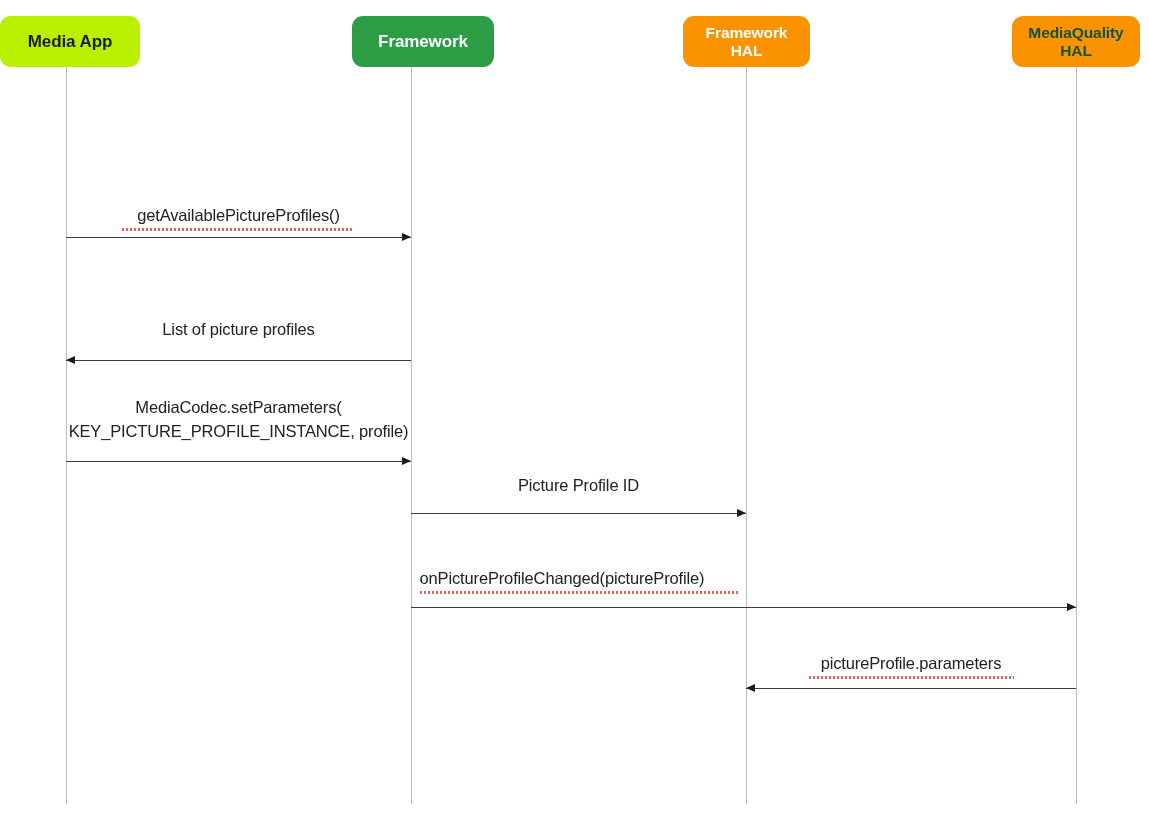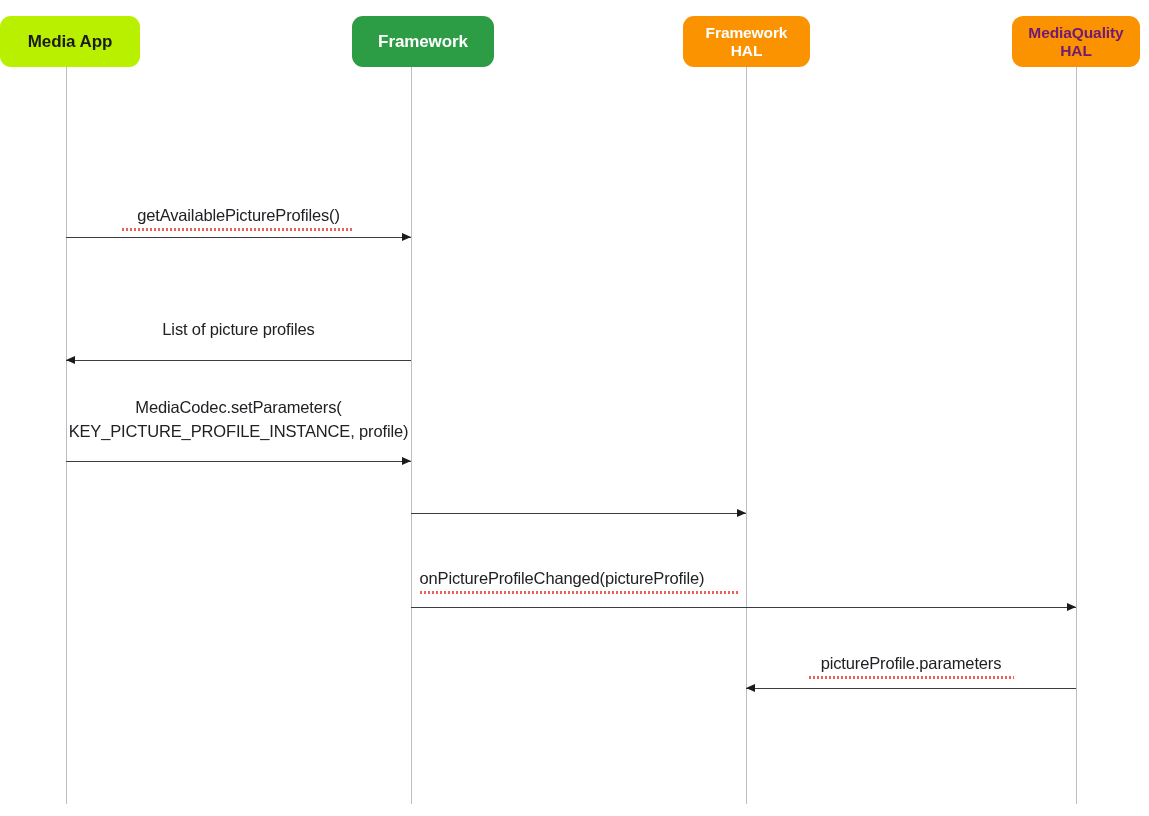--- a/index.html
+++ b/index.html
@@ -91,35 +91,36 @@
 
 <div id="diagram">
     <div class="lifeline" style="left: 66px; top: 67px; height: 737px; background: rgb(189, 189, 196);"></div>
     <div class="lifeline" style="left: 411px; top: 67px; height: 737px; background: rgb(189, 189, 196);"></div>
     <div class="lifeline" style="left: 746px; top: 67px; height: 737px; background: rgb(189, 189, 196);"></div>
     <div class="lifeline" style="left: 1076px; top: 67px; height: 737px; background: rgb(189, 189, 196);"></div>
     <div class="participant" style="left: 0px; top: 16px; width: 140px; height: 51px; background: rgb(184, 240, 0); color: rgb(27, 27, 27); font-size: 17px;">Media App</div>
     <div class="participant" style="left: 352px; top: 16px; width: 142px; height: 51px; background: rgb(44, 156, 69); color: #ffffff; font-size: 17px;">Framework</div>
     <div class="participant" style="left: 683px; top: 16px; width: 127px; height: 51px; background: rgb(251, 146, 0); color: rgb(255, 255, 255); font-size: 15.5px;">Framework
 HAL</div>
-    <div class="participant" style="left: 1012px; top: 16px; width: 128px; height: 51px; background: rgb(251, 146, 0); color: #701a75; font-size: 15.5px;">MediaQuality
+    <div class="participant" style="left: 1012px; top: 16px; width: 128px; height: 51px; background: rgb(251, 146, 0); color: #14532d; font-size: 15.5px;">MediaQuality
 HAL</div>
     <div class="msg-line dark" style="left: 66px; top: 237px; width: 345px;"></div>
     <div class="arrowhead right" style="top: 233px; left: 402px;"></div>
     <div class="msg-label" style="left: -21.5px; width: 520px; top: 204px;">getAvailablePictureProfiles()</div>
     <div class="spell" style="left: 122px; top: 228px; width: 230px;"></div>
     <div class="msg-line dark" style="left: 66px; top: 360px; width: 345px;"></div>
     <div class="arrowhead left" style="top: 356px; left: 66px;"></div>
     <div class="msg-label" style="left: -21.5px; width: 520px; top: 318px;">List of picture profiles</div>
     <div class="msg-line dark" style="left: 66px; top: 461px; width: 345px;"></div>
     <div class="arrowhead right" style="top: 457px; left: 402px;"></div>
     <div class="msg-label" style="left: -21.5px; width: 520px; top: 396px;">MediaCodec.setParameters(
 KEY_PICTURE_PROFILE_INSTANCE, profile)</div>
     <div class="msg-line dark" style="left: 411px; top: 513px; width: 335px;"></div>
     <div class="arrowhead right" style="top: 509px; left: 737px;"></div>
+    <div class="msg-label" style="left: 318.5px; width: 520px; top: 474px;">Picture Profile ID</div>
     <div class="msg-line dark" style="left: 411px; top: 607px; width: 665px;"></div>
     <div class="arrowhead right" style="top: 603px; left: 1067px;"></div>
     <div class="msg-label" style="left: 302px; width: 520px; top: 567px;">onPictureProfileChanged(pictureProfile)</div>
     <div class="spell" style="left: 420px; top: 591px; width: 320px;"></div>
     <div class="msg-line dark" style="left: 746px; top: 688px; width: 330px;"></div>
     <div class="arrowhead left" style="top: 684px; left: 746px;"></div>
     <div class="msg-label" style="left: 651px; width: 520px; top: 652px;">pictureProfile.parameters</div>
     <div class="spell" style="left: 809px; top: 676px; width: 205px;"></div>
   </div>
 

